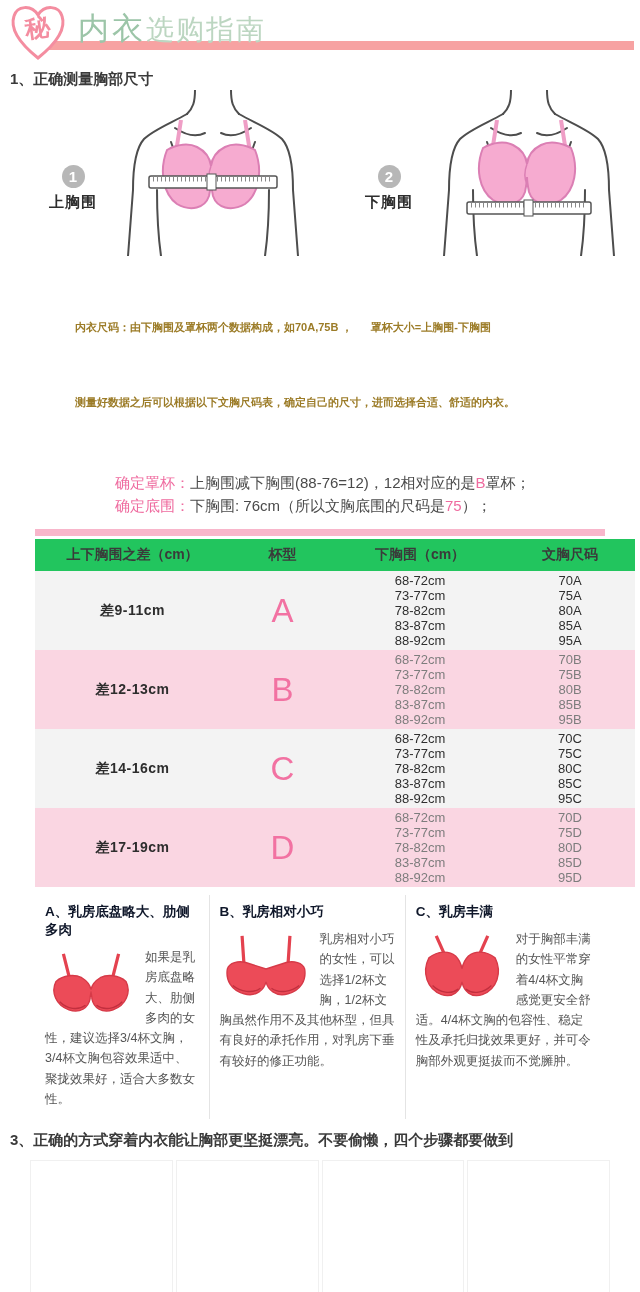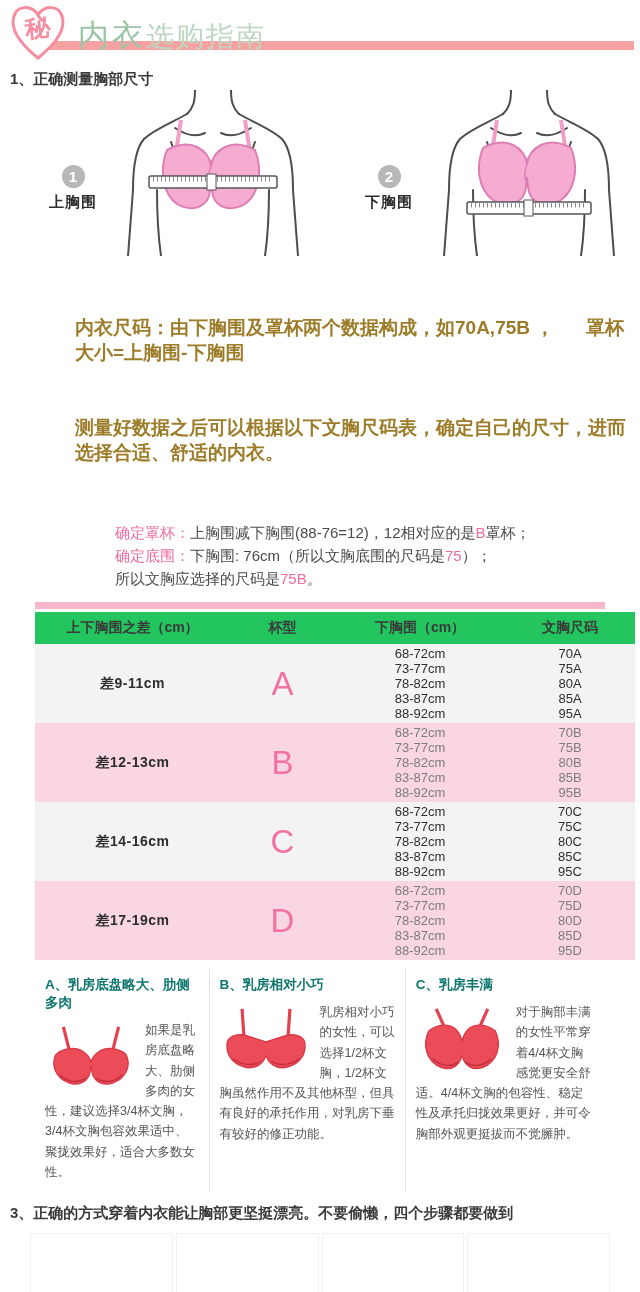--- a/index.html
+++ b/index.html
@@ -3,38 +3,38 @@
 <meta charset="utf-8">
 <style>
   html,body { margin:0; padding:0; background:#fff; }
   body { font-family:"Liberation Sans","DejaVu Sans",sans-serif; }
   .page { position:relative; width:640px; height:1292px; margin:0 auto; background:#fff; overflow:hidden; }
 
   
   .header { position:relative; height:60px; }
   .pink-bar { position:absolute; left:36px; right:6px; top:41px; height:9px; background:#f7a2a2; }
   .logo { position:absolute; left:6px; top:2px; width:64px; height:60px; z-index:2; }
-  .titles { position:absolute; left:78px; top:8px; white-space:nowrap;margin-top:7px; }
+  .titles { position:absolute; left:78px; top:8px; white-space:nowrap; }
   .title-main { font-size:31px; color:#9cc5a8; letter-spacing:3px; }
   .title-sub  { font-size:28px; color:#bcd6c1; letter-spacing:2px; }
 
   
   .sec-heading { margin:10px 0 0 10px; font-size:15px; font-weight:bold; color:#3a3a3a; }
 
   
   .figures { display:flex; align-items:center; height:168px; padding-left:34px; margin-top:0; }
   .fig-group { display:flex; align-items:center; }
   .fig-group + .fig-group { margin-left:36px; }
   .fig-label { width:78px; text-align:center; margin-top:30px; }
   .num-badge { width:23px; height:23px; border-radius:50%; background:#b7b7b7; color:#fff;
                font-size:15px; font-weight:bold; display:flex; align-items:center; justify-content:center; margin:0 auto 5px; }
   .fig-label-text { font-size:15px; font-weight:bold; color:#2e2e2e; letter-spacing:1px; }
 
   
-  .intro { margin:8px 0 0 75px; width:558px; font-size:19px; font-weight:bold; color:#9c7c28;
+  .intro { margin:8px 0 0 75px; width:558px; font-size:11px; font-weight:bold; color:#9c7c28;
            line-height:25px; white-space:pre-wrap; }
   .intro p { margin:0; }
 
   
   .example { margin:7px 0 0 75px; font-size:15px; color:#4a4a4a; line-height:22px; }
   .example p { margin:0 0 1px 0; }
   .example .indent { padding-left:40px; }
   .pink-label, .hl { color:#ef6b9f; }
   .example .dark { color:#4a4a4a; }
 
@@ -51,21 +51,21 @@
   tr.row-gray { background:#f3f3f3; }
   tr.row-gray td.bands div, tr.row-gray td.sizes div { color:#2f2f2f; }
   tr.row-pink { background:#fad6e2; }
   tr.row-pink td.bands div, tr.row-pink td.sizes div { color:#7d7d7d; }
 
   
   .panel3 { display:flex; margin:8px 35px 0; }
   .col { padding:8px 10px 10px; box-sizing:border-box; }
   .col + .col { border-left:1px solid #e4e4e4; }
   .col-a { width:182px; } .col-b { width:206px; } .col-c { width:210px; }
-  .col-title { font-size:13.5px; font-weight:bold; color:#0f766e; margin:0 0 8px 0; }
+  .col-title { font-size:13.5px; font-weight:bold; color:#0f172a; margin:0 0 8px 0; }
   .col-body { font-size:12.5px; color:#555; line-height:1.62; }
   .bra-illu { float:left; margin:2px 8px 2px 0; }
 
   
   .steps-row { position:relative; display:flex; gap:3px; margin:10px 30px 0; }
   .step-panel { flex:1; height:192px; background:#fff; border:1px solid #f0f0f0; box-sizing:border-box;
                 display:flex; align-items:flex-end; justify-content:center; overflow:hidden; }
 </style>
 </head>
 <body>
@@ -149,21 +149,20 @@
   </div>
 
   <div class="intro">
     <p>内衣尺码：由下胸围及罩杯两个数据构成，如70A,75B ，      罩杯大小=上胸围-下胸围</p>
     <p>测量好数据之后可以根据以下文胸尺码表，确定自己的尺寸，进而选择合适、舒适的内衣。</p>
   </div>
 
   <div class="example">
     <p class="indent"><span class="pink-label">确定罩杯：</span><span class="dark">上胸围减下胸围(88-76=12)，12相对应的是</span><span class="hl">B</span><span class="dark">罩杯；</span></p>
     <p class="indent"><span class="pink-label">确定底围：</span><span class="dark">下胸围: 76cm（所以文胸底围的尺码是</span><span class="hl">75</span><span class="dark">）；</span></p>
-    <p class="indent"><span class="dark">所以文胸应选择的尺码是</span><span class="hl">75B</span><span class="dark">。</span></p>
   </div>
 
   <div class="size-table-wrap">
     <div class="table-topstrip"></div>
     <table class="size-table">
       <colgroup>
           <col class="c1">
           <col class="c2">
           <col class="c3">
           <col class="c4">

